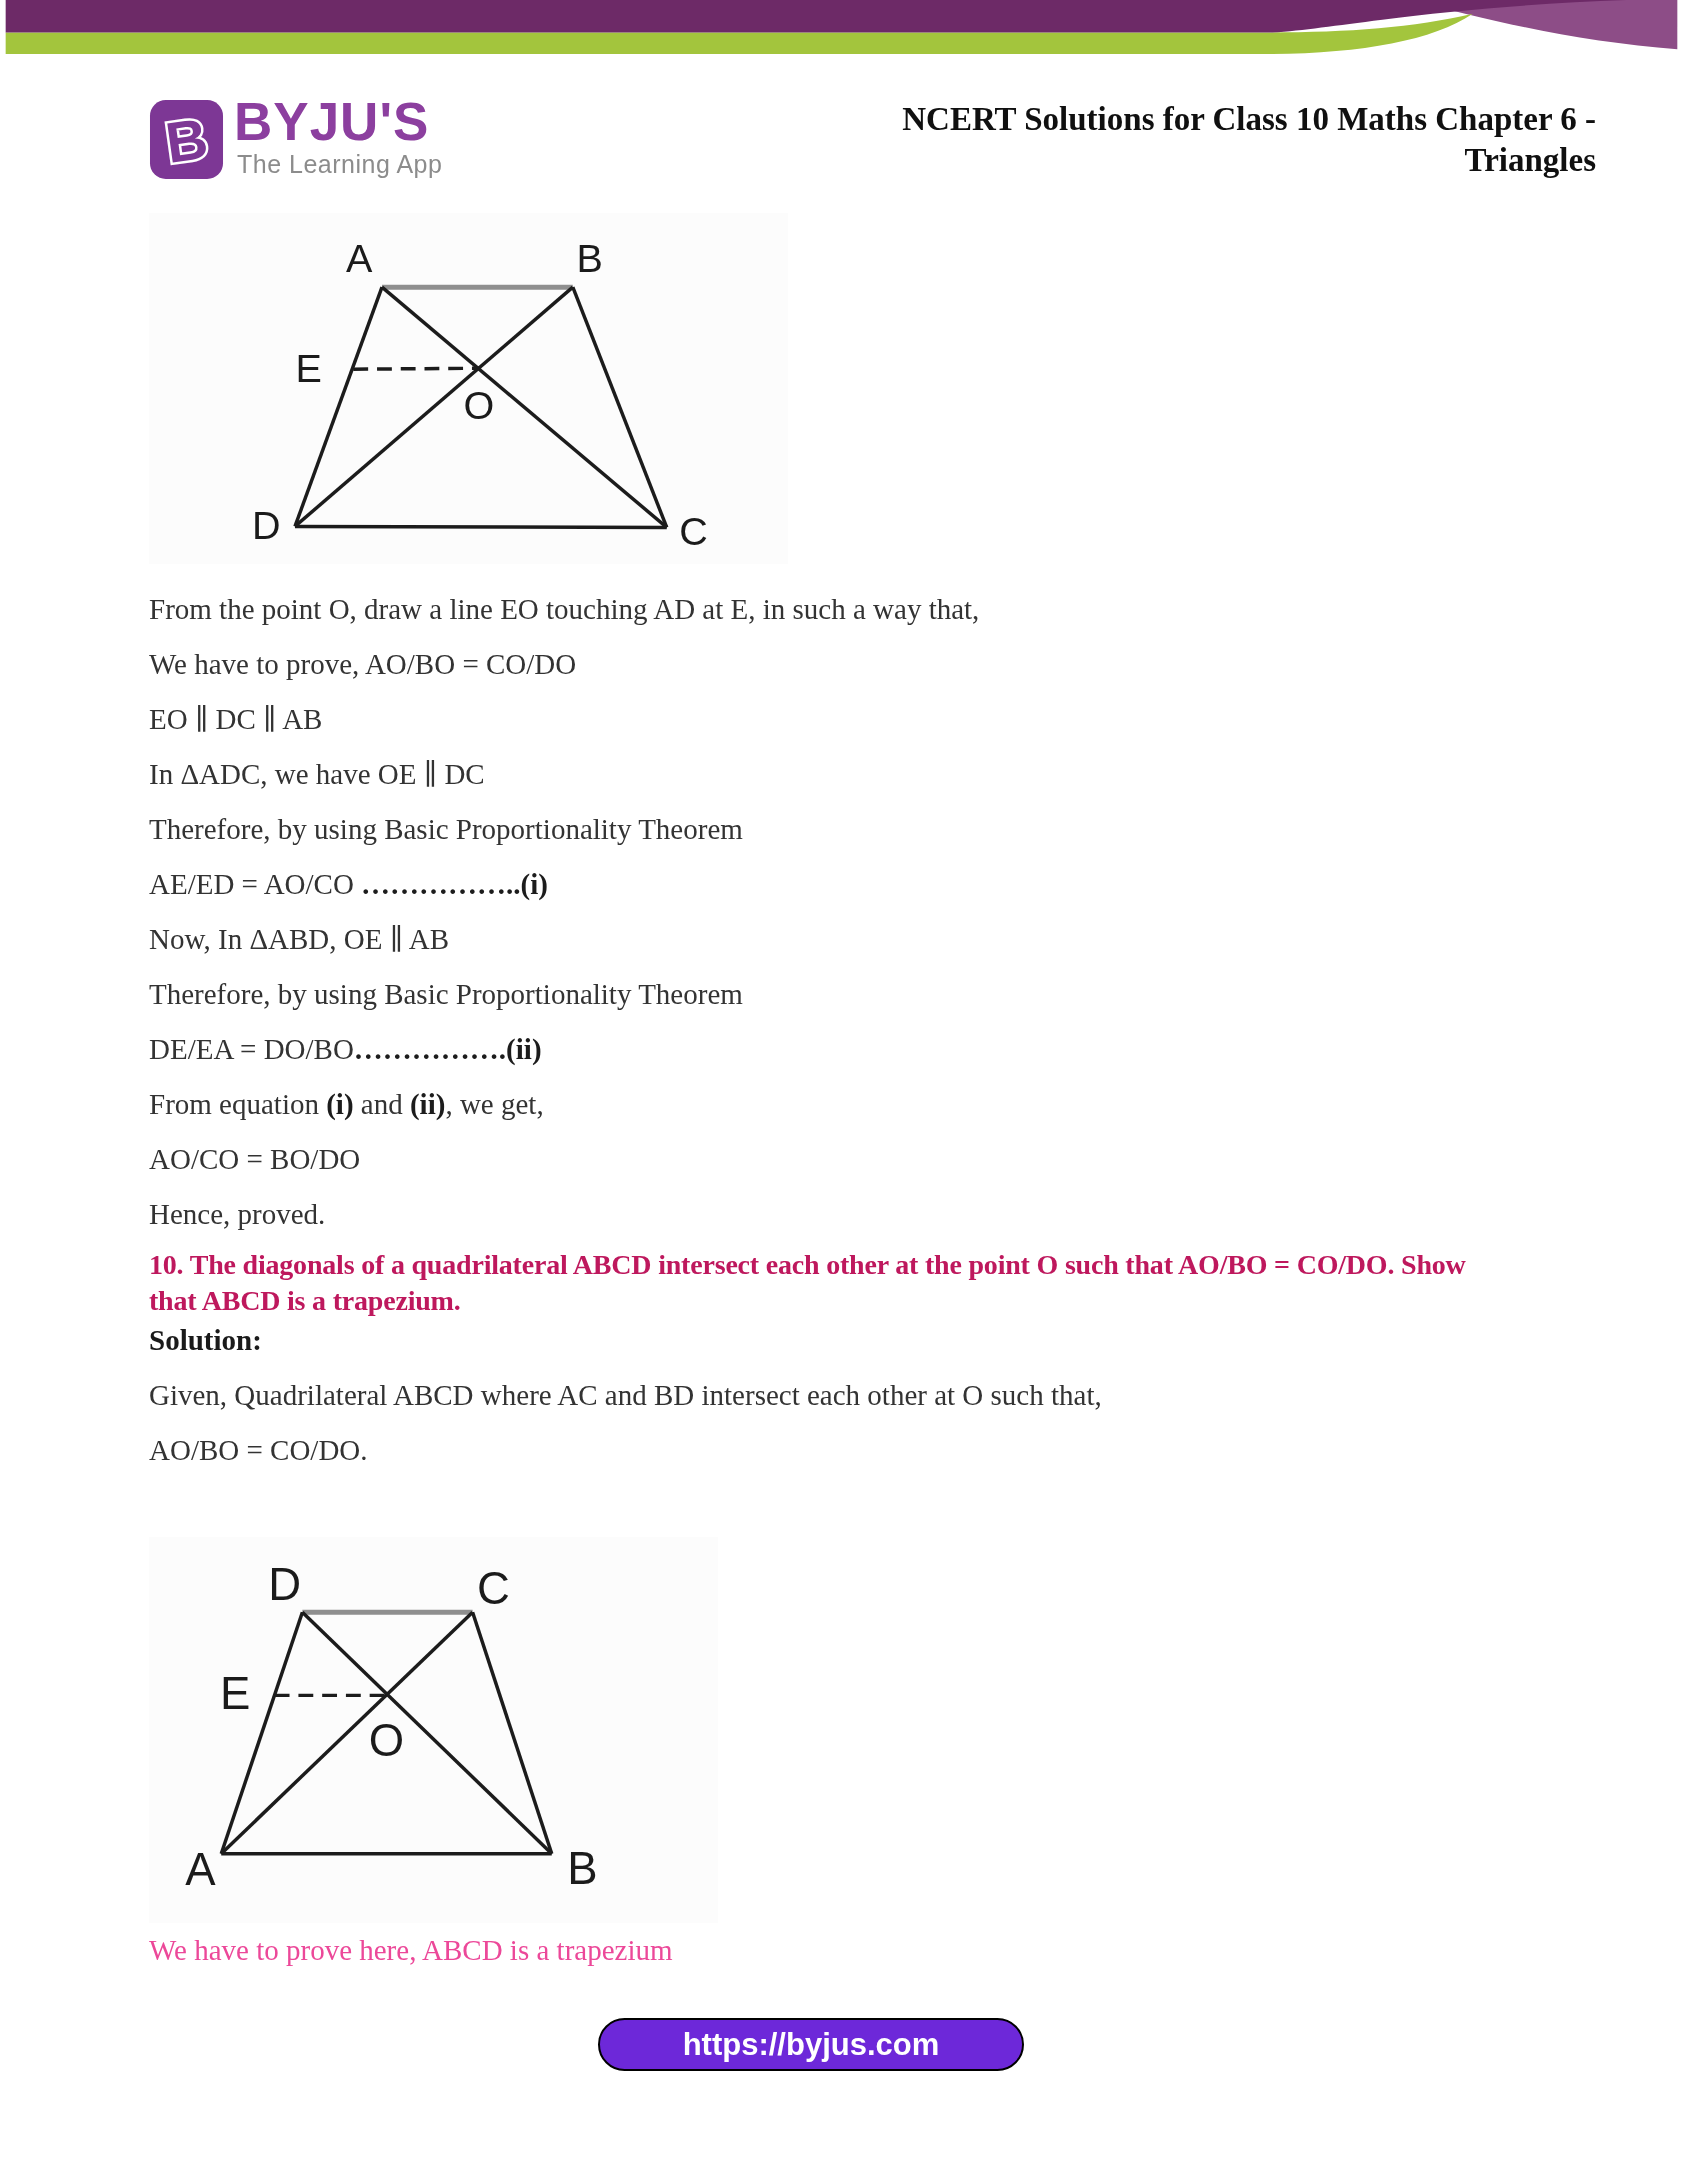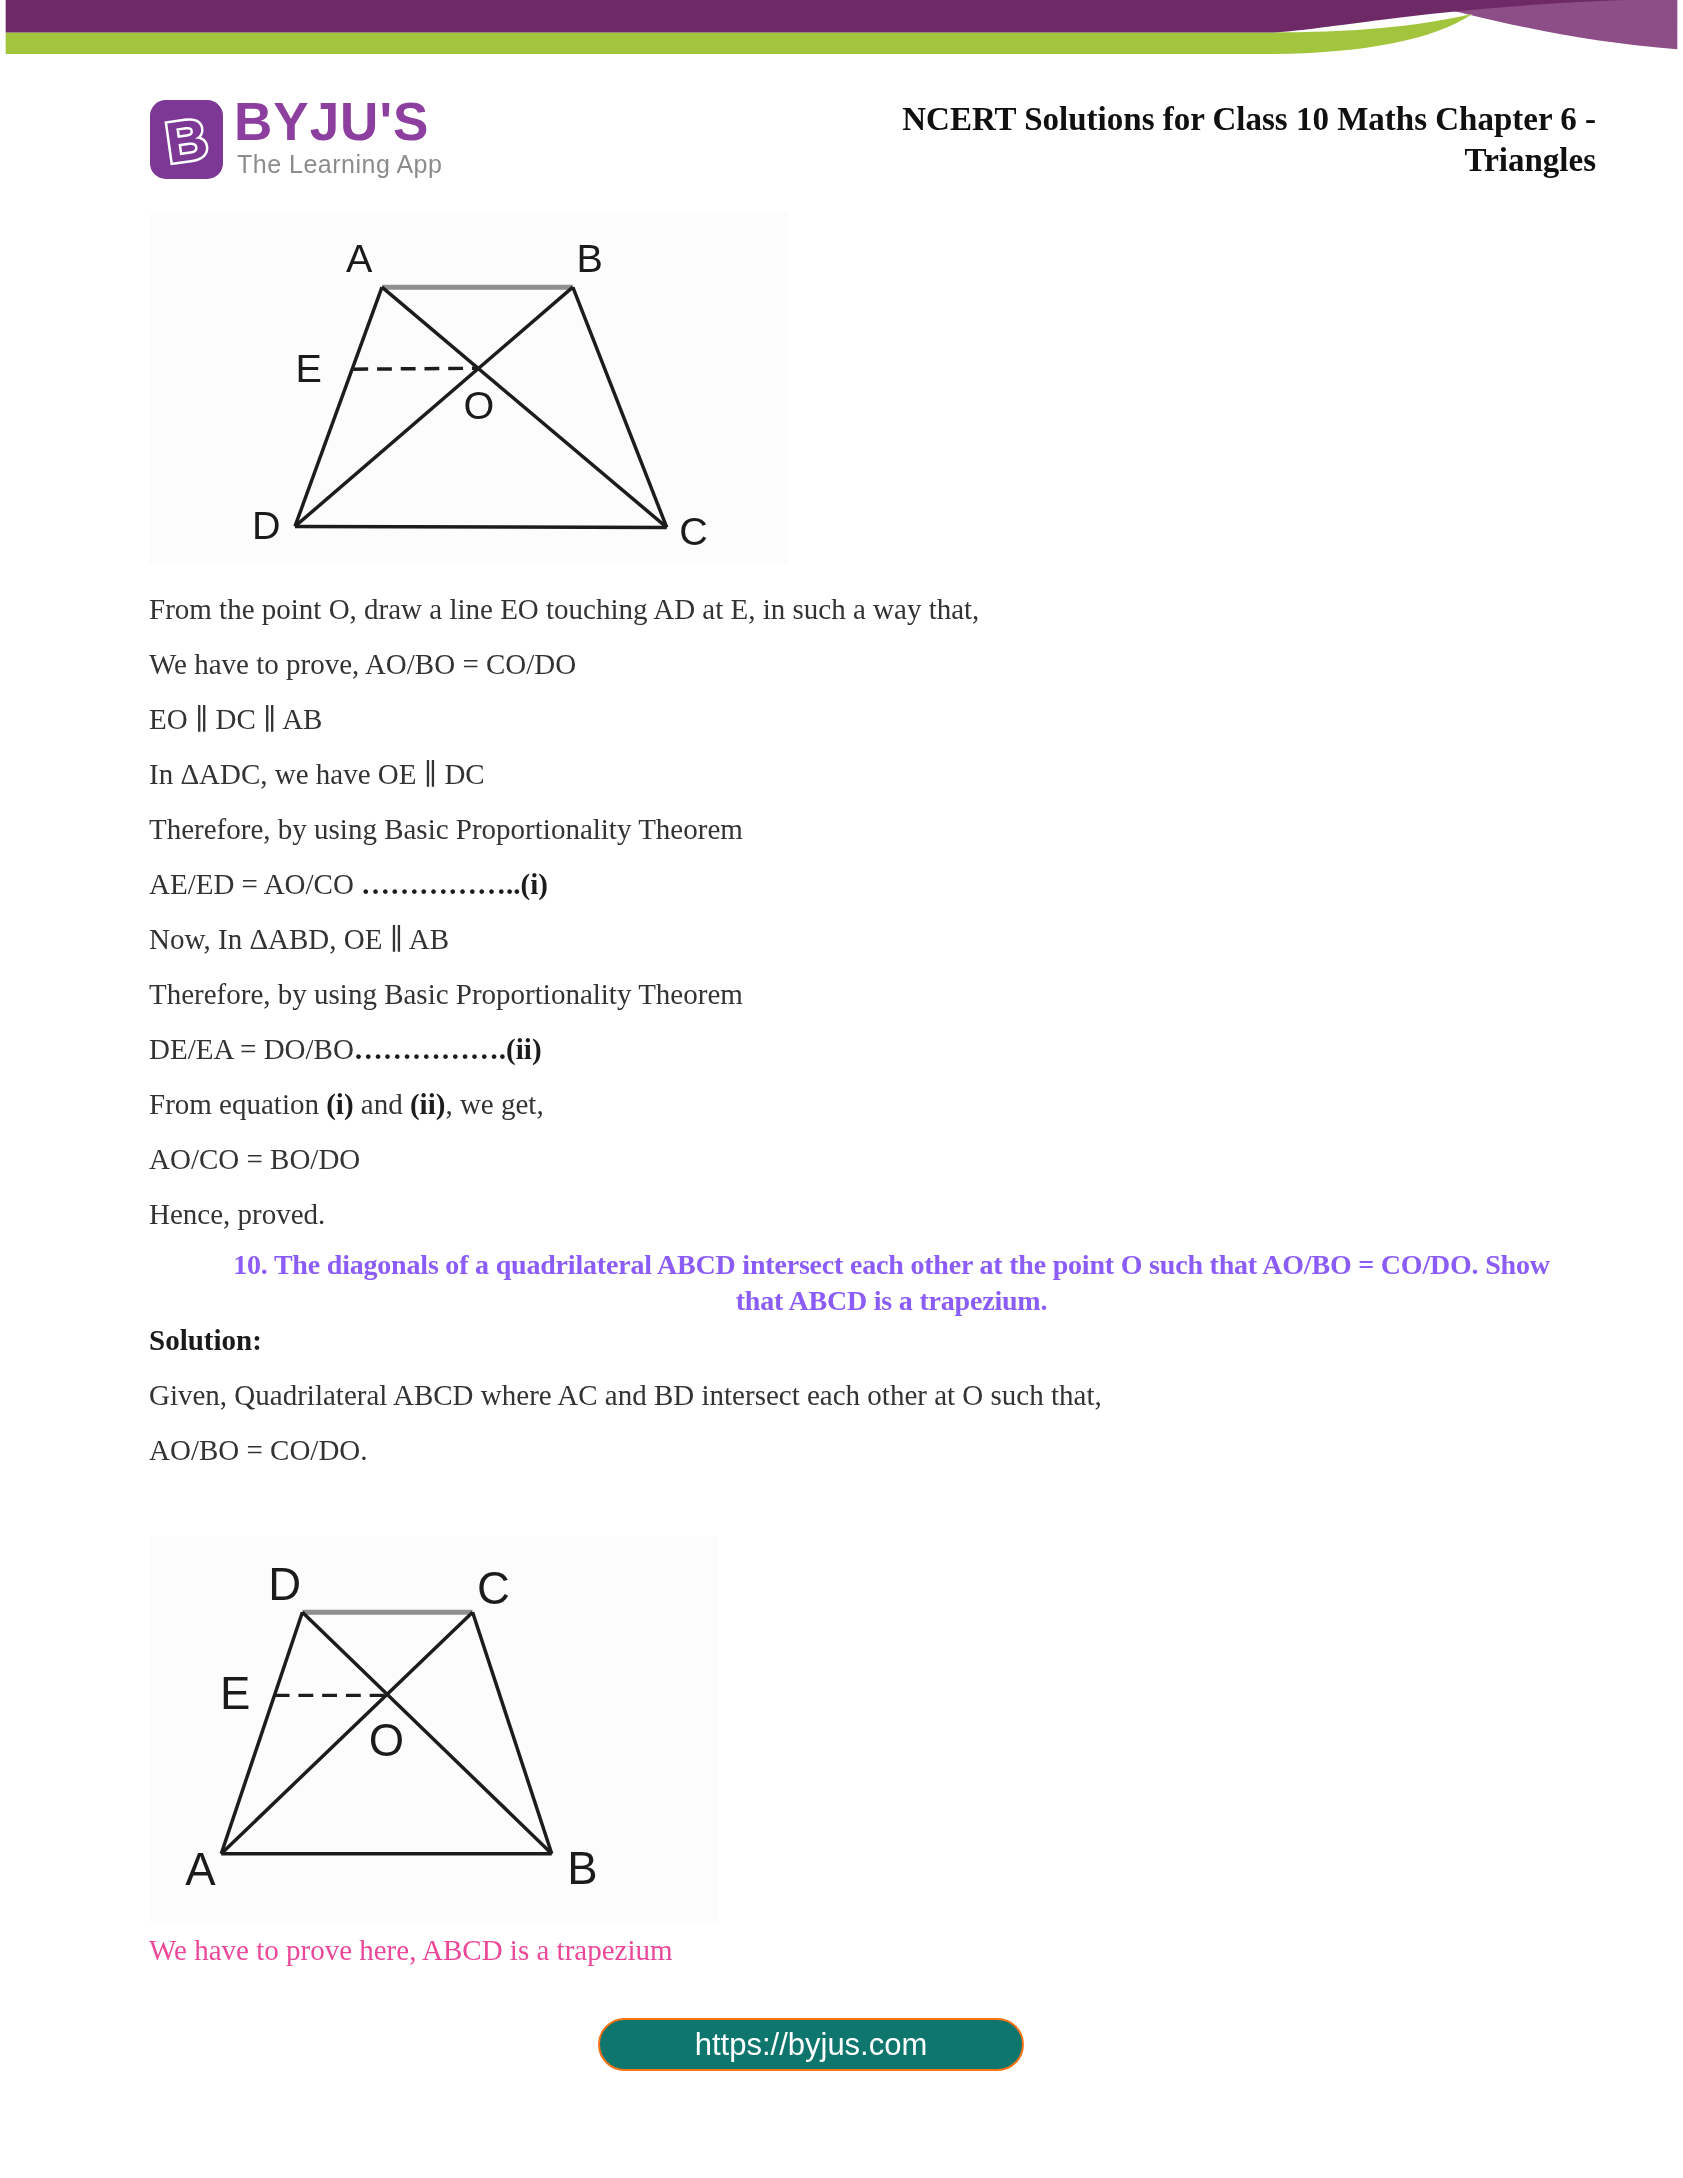--- a/index.html
+++ b/index.html
@@ -21,28 +21,28 @@
   .fig{position:absolute;background:#fcfcfc;}
   .fig1{left:149px;top:213px;}
   .fig2{left:149px;top:1537px;}
   .fig svg{display:block;}
   .fig text{font-family:"Liberation Sans","DejaVu Sans",sans-serif;fill:#1b1b1b;}
   
   .proof{position:absolute;left:149px;top:592px;width:1485px;color:#333;}
   .proof p{margin:0 0 21px 0;font-size:29px;line-height:34px;}
   .proof p .b{font-weight:bold;color:#1c1c1c;}
   .proof p.q{font-weight:bold;font-size:28px;line-height:36px;margin:0;white-space:nowrap;
-             color:#8b5cf6;letter-spacing:-0.2px;text-align:center;}
+             color:#be185d;letter-spacing:-0.2px;}
   .proof p.qfirst{margin-top:-5px;}
   .proof p.sol{font-weight:bold;color:#1a1a1a;margin-top:4px;}
   .afterfig{position:absolute;left:149px;top:1934px;font-size:29px;color:#ec4899;}
   
   .footer-pill{position:absolute;left:598px;top:2018px;width:426px;height:53px;border-radius:28px;
-               background:#0f766e;border:2px solid #f97316;box-sizing:border-box;
-               display:flex;align-items:center;justify-content:center;cursor:pointer;}
+               background:#6d28d9;border:2px solid #000000;box-sizing:border-box;
+               display:flex;align-items:center;justify-content:center;cursor:pointer;font-weight:bold;}
   .footer-pill span{font-family:"Liberation Sans","DejaVu Sans",sans-serif;font-size:31px;color:#ffffff;}
 </style>
 </head>
 <body>
 
 <div class="page">
 
   <svg class="hdr-svg" width="1683" height="59" viewBox="0 0 1700 60">
     <path d="M1430,0 L1700,0 L1700,50 C1600,43 1500,19 1430,0 Z" fill="#8d4d87"></path>
     <path d="M0,33 L1285,33 C1365,33 1432,28 1492,14 C1452,41 1380,54 1288,55 L0,55 Z" fill="#a3c53d"></path>

